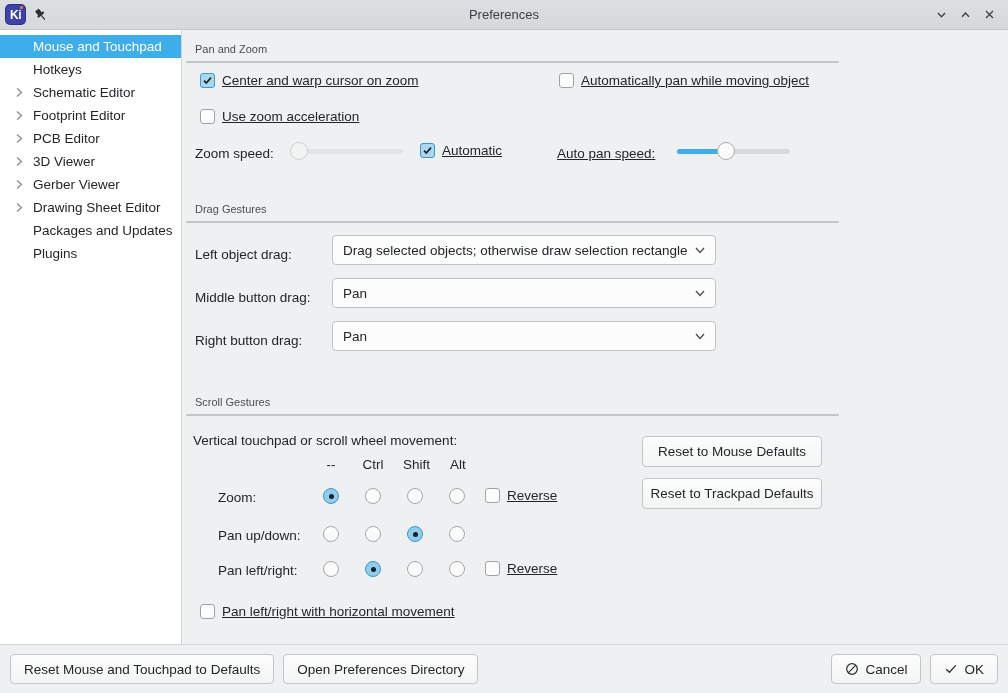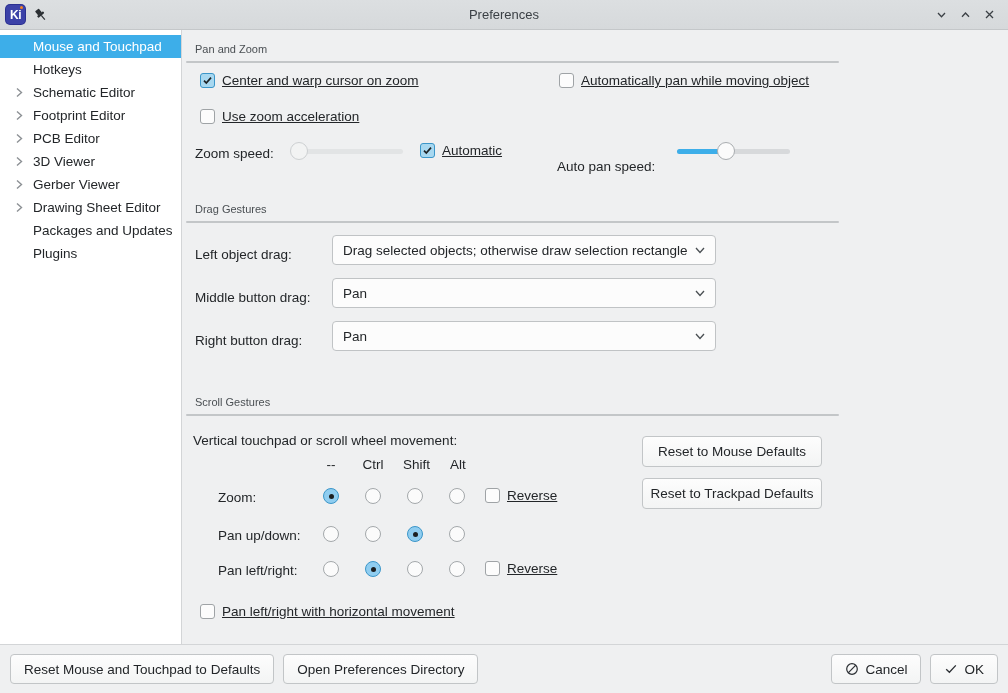--- a/index.html
+++ b/index.html
@@ -330,21 +330,21 @@
 
         <div class="cb" style="left:238px; top:113px;">
           <span class="cb-box checked">
             <svg width="11" height="11" viewBox="0 0 11 11">
                 <path d="M2 5.6 L4.3 8 L9 2.6" fill="none" stroke="#1e2225" stroke-width="1.7"></path>
               </svg>
           </span>
           <span class="cb-label">Automatic</span>
         </div>
 
-        <div class="lbl" style="left:375px; top:129px;">Auto pan speed:</div>
+        <div class="lbl" style="left:375px; top:116px;text-decoration:underline;">Auto pan speed:</div>
         <div class="slider" style="left:495px; top:110px; width:113px;">
           <div class="track"></div>
           <div class="fill" style="width:49px;"></div>
           <div class="thumb" style="left:40px;"></div>
         </div>
 
         <div class="section-title" style="left:13px; top:173px;">Drag Gestures</div>
         <div class="section-rule" style="left:4px; top:191px; width:653px;"></div>
 
         <div class="lbl" style="left:13px; top:217px;">Left object drag:</div>

